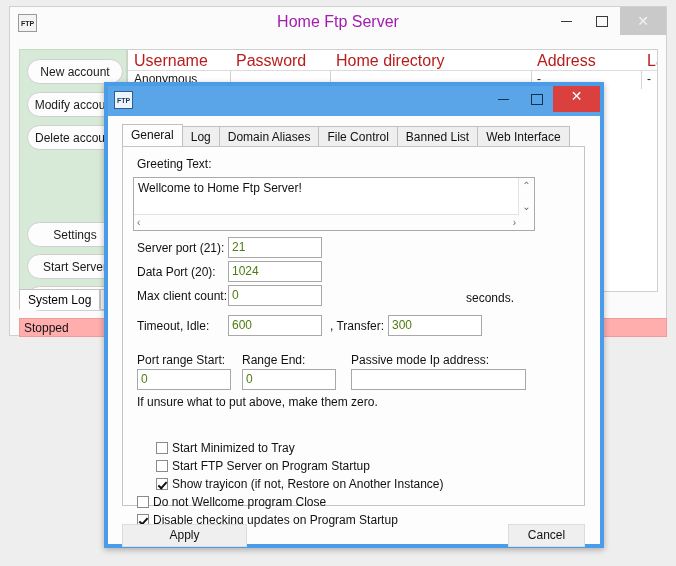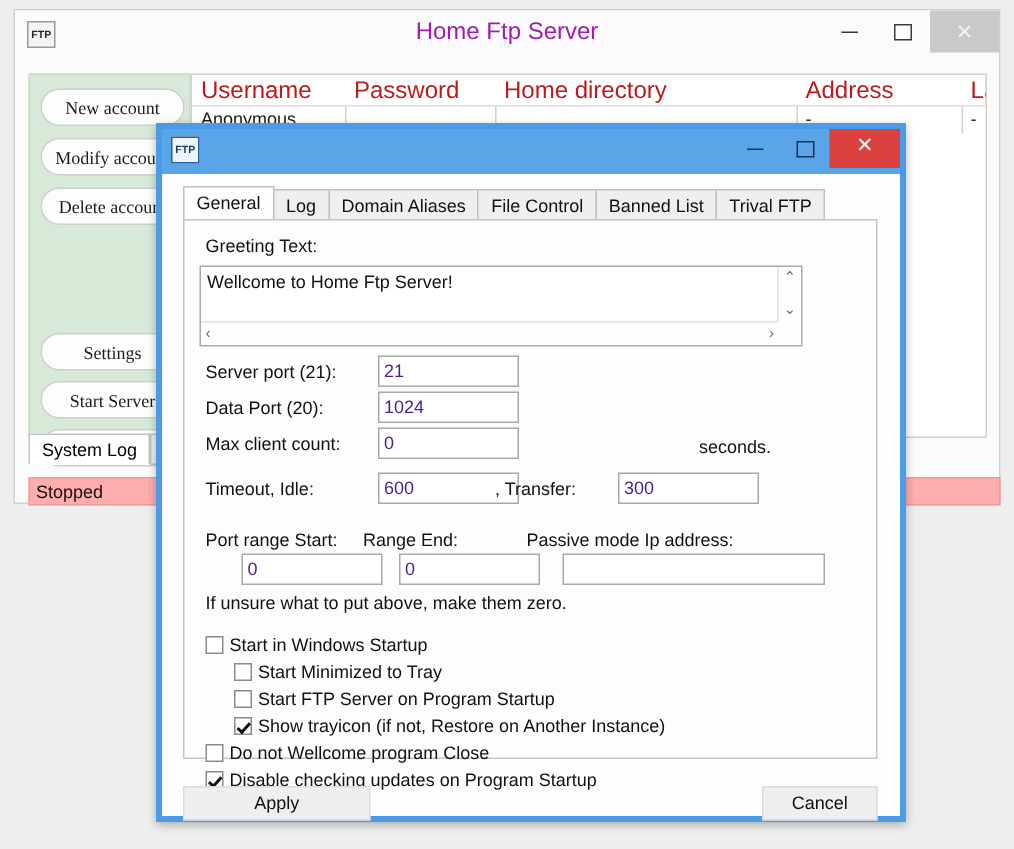--- a/index.html
+++ b/index.html
@@ -48,21 +48,21 @@
 
   
   #account-panel{
     position:absolute;left:9px;top:10px;width:108px;height:243px;
     background:#d7e9d7;border:1px solid #c4dcc4;box-sizing:border-box;
   }
   .pill{
     position:absolute;left:7px;width:96px;height:25px;
     background:#fdfdfd;border:1px solid #cfcfcf;border-radius:13px;
     font-size:12px;color:#1b1b1b;text-align:center;line-height:25px;
-    box-sizing:border-box;cursor:default;white-space:nowrap;overflow:hidden;font-family:Liberation Serif, serif;
+    box-sizing:border-box;cursor:default;white-space:nowrap;overflow:hidden;
   }
   #btn-new{top:9px;}
   #btn-modify{top:42px;}
   #btn-delete{top:75px;}
   #btn-settings{top:172px;}
   #btn-start{top:204px;}
   #btn-stop{top:236px;}
 
   
   #log-tabs{position:absolute;left:9px;top:250px;height:16px;}
@@ -128,21 +128,21 @@
 
   #tabpanel{
     position:absolute;left:14px;top:30px;width:463px;height:360px;
     border:1px solid #c4c4c4;background:#fdfdfd;box-sizing:border-box;
   }
 
   .lbl{position:absolute;font-size:12px;color:#111;white-space:nowrap;}
   .tbox{
     position:absolute;background:#fff;border:1px solid #a8a8a8;
     box-sizing:border-box;font-family:"Liberation Sans",sans-serif;
-    font-size:12px;color:#4c1d95;padding:0 3px;line-height:19px;margin-left:24px;
+    font-size:12px;color:#4d7c0f;padding:0 3px;line-height:19px;
   }
 
   
   #greet-wrap{
     position:absolute;left:10px;top:30px;width:402px;height:54px;
     border:1px solid #aaa;background:#fff;box-sizing:border-box;
   }
   #greet-text{position:absolute;left:4px;top:3px;font-size:12px;color:#111;}
   #greet-vsb{position:absolute;right:0;top:0;width:15px;bottom:15px;background:#fdfdfd;border-left:1px solid #e2e2e2;}
   #greet-hsb{position:absolute;left:0;right:15px;bottom:0;height:15px;background:#fdfdfd;border-top:1px solid #e2e2e2;}
@@ -246,20 +246,21 @@
   </div>
 
   <div id="dlg-body">
 
     <div id="tabstrip">
       <div class="tab active">General</div>
       <div class="tab">Log</div>
       <div class="tab">Domain Aliases</div>
       <div class="tab">File Control</div>
       <div class="tab">Banned List</div>
+      <div class="tab">Web Interface</div>
       <div class="tab">Trival FTP</div>
     </div>
 
     <div id="tabpanel">
 
       <div class="lbl" style="left:14px;top:10px;">Greeting Text:</div>
 
       <div id="greet-wrap">
         <div id="greet-text">Wellcome to Home Ftp Server!</div>
         <div id="greet-vsb">
@@ -293,23 +294,20 @@
       <div class="tbox" style="left:14px;top:222px;width:94px;height:21px;">0</div>
 
       <div class="lbl" style="left:119px;top:206px;">Range End:</div>
       <div class="tbox" style="left:119px;top:222px;width:94px;height:21px;">0</div>
 
       <div class="lbl" style="left:228px;top:206px;">Passive mode Ip address:</div>
       <div class="tbox" style="left:228px;top:222px;width:175px;height:21px;"></div>
 
       <div class="lbl" style="left:14px;top:248px;">If unsure what to put above, make them zero.</div>
 
-      <div class="cbrow" style="left:14px;top:276px;">
-        <span class="cb"></span><span>Start in Windows Startup</span>
-      </div>
       <div class="cbrow" style="left:33px;top:312px;">
         <span class="cb"></span><span>Start FTP Server on Program Startup</span>
       </div>
       <div class="cbrow" style="left:33px;top:294px;">
         <span class="cb"></span><span>Start Minimized to Tray</span>
       </div>
       <div class="cbrow" style="left:33px;top:330px;">
         <span class="cb checked"></span><span>Show trayicon (if not, Restore on Another Instance)</span>
       </div>
       <div class="cbrow" style="left:14px;top:348px;">

